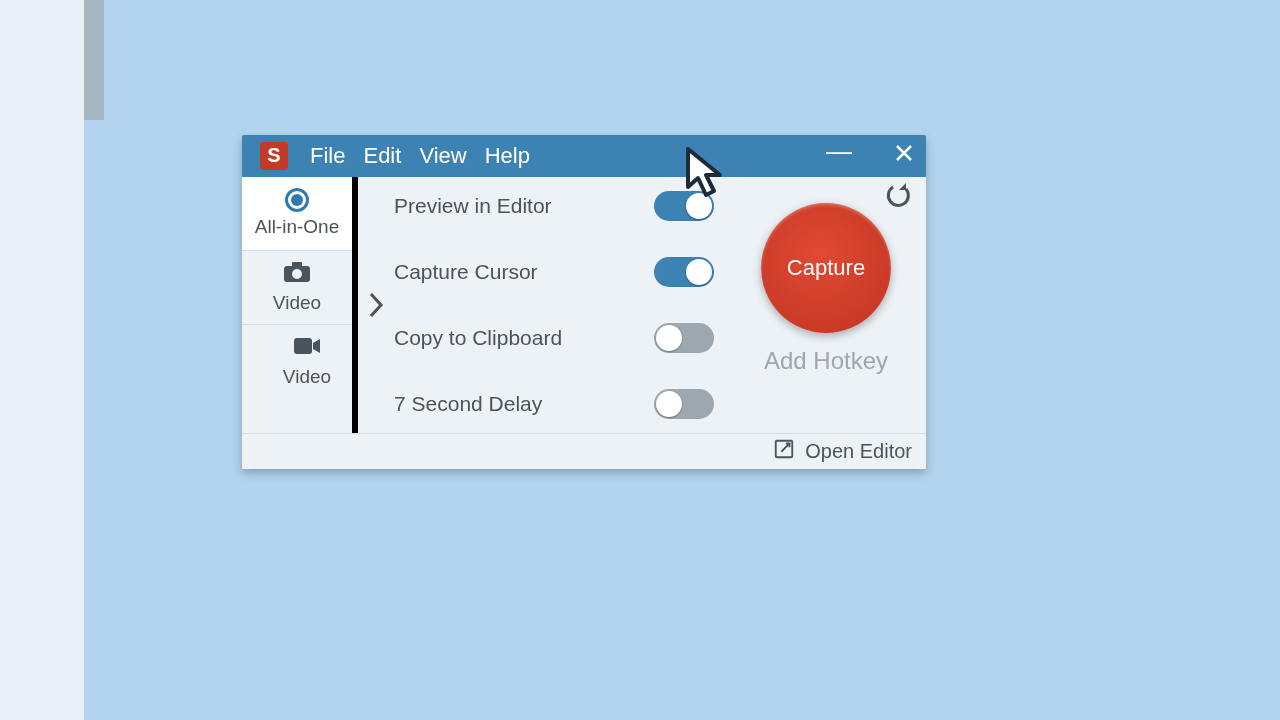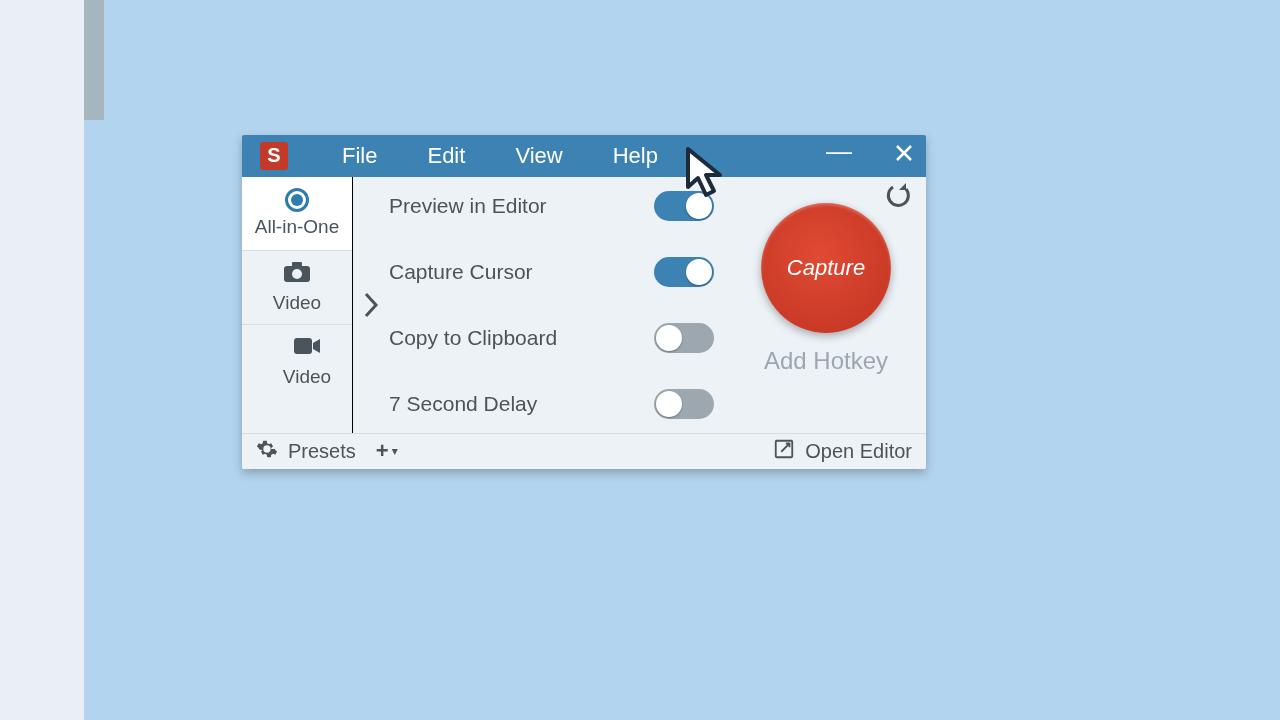--- a/index.html
+++ b/index.html
@@ -60,41 +60,41 @@
     background: #c33b28;
     border-radius: 3px;
     display: flex;
     align-items: center;
     justify-content: center;
     font-weight: bold;
     font-size: 20px;
     color: #fff;
   }
   .menus { display:flex; gap:18px; }
-  .menus span { cursor: default; margin-left: 32px; }
+  .menus span { cursor: default; }
   .win-controls {
     margin-left: auto;
     display: flex;
     gap: 42px;
     align-items: center;
     font-size: 22px;
   }
   .win-controls .min { font-size: 26px; position: relative; top:-4px; }
   .win-controls .close svg { width:20px; height:20px; }
 
   .main-area {
     flex: 1;
     display: flex;
     background: #edf2f6;
   }
   .sidebar {
     width: 110px;
     display: flex;
     flex-direction: column;
-    border-right: 1px solid #000000;
+    border-right: 6px solid #000000;
   }
   .sidebar-item {
     display: flex;
     flex-direction: column;
     align-items: center;
     justify-content: center;
     height: 73px;
     font-size: 19px;
     color: #4a545c;
     border-bottom: 1px solid #d4dde4;
@@ -181,21 +181,20 @@
     height: 130px;
     border-radius: 50%;
     background: radial-gradient(circle at 45% 40%, #e04a33, #c03322);
     color: #fff;
     font-size: 22px;
     display: flex;
     align-items: center;
     justify-content: center;
     box-shadow: 0 3px 8px rgba(0,0,0,0.3), inset 0 2px 3px rgba(255,255,255,0.25);
     cursor: default;
-    font-style: italic;
   }
   .hotkey-label {
     margin-top: 14px;
     font-size: 24px;
     color: #9ca7b0;
   }
 
   .footer {
     height: 46px;
     border-top: 1px solid #d4dde4;
@@ -327,32 +326,20 @@
         </svg>
       </div>
       <div class="capture-btn">
         <span>Capture</span>
       </div>
       <div class="hotkey-label">Add Hotkey</div>
     </div>
   </div>
 
   <div class="footer">
-    <div class="footer-left">
-      <span>
-        <svg viewBox="0 0 24 24">
-            <path d="M12 8a4 4 0 1 0 0 8 4 4 0 0 0 0-8zm9 4a7 7 0 0 1-.1 1.2l2.1 1.6-2 3.4-2.4-1a7.2 7.2 0 0 1-2 1.2l-.4 2.6h-4l-.4-2.6a7.2 7.2 0 0 1-2-1.2l-2.4 1-2-3.4 2.1-1.6A7 7 0 0 1 3 12a7 7 0 0 1 .1-1.2L1 9.2l2-3.4 2.4 1a7.2 7.2 0 0 1 2-1.2L7.8 3h4l.4 2.6a7.2 7.2 0 0 1 2 1.2l2.4-1 2 3.4-2.1 1.6c.07.4.1.8.1 1.2z"></path>
-          </svg>
-      </span>
-      <span>Presets</span>
-      <span class="add-preset">
-        <span class="plus">+</span>
-        <span style="font-size:12px;">▾</span>
-      </span>
-    </div>
     <div class="footer-right">
       <span>
         <svg viewBox="0 0 24 24">
             <rect x="3" y="3" width="18" height="18" rx="1"></rect>
             <path d="M9 15l8 -8 M14 6l4 0 l0 4"></path>
           </svg>
       </span>
       <span>Open Editor</span>
     </div>
   </div>

